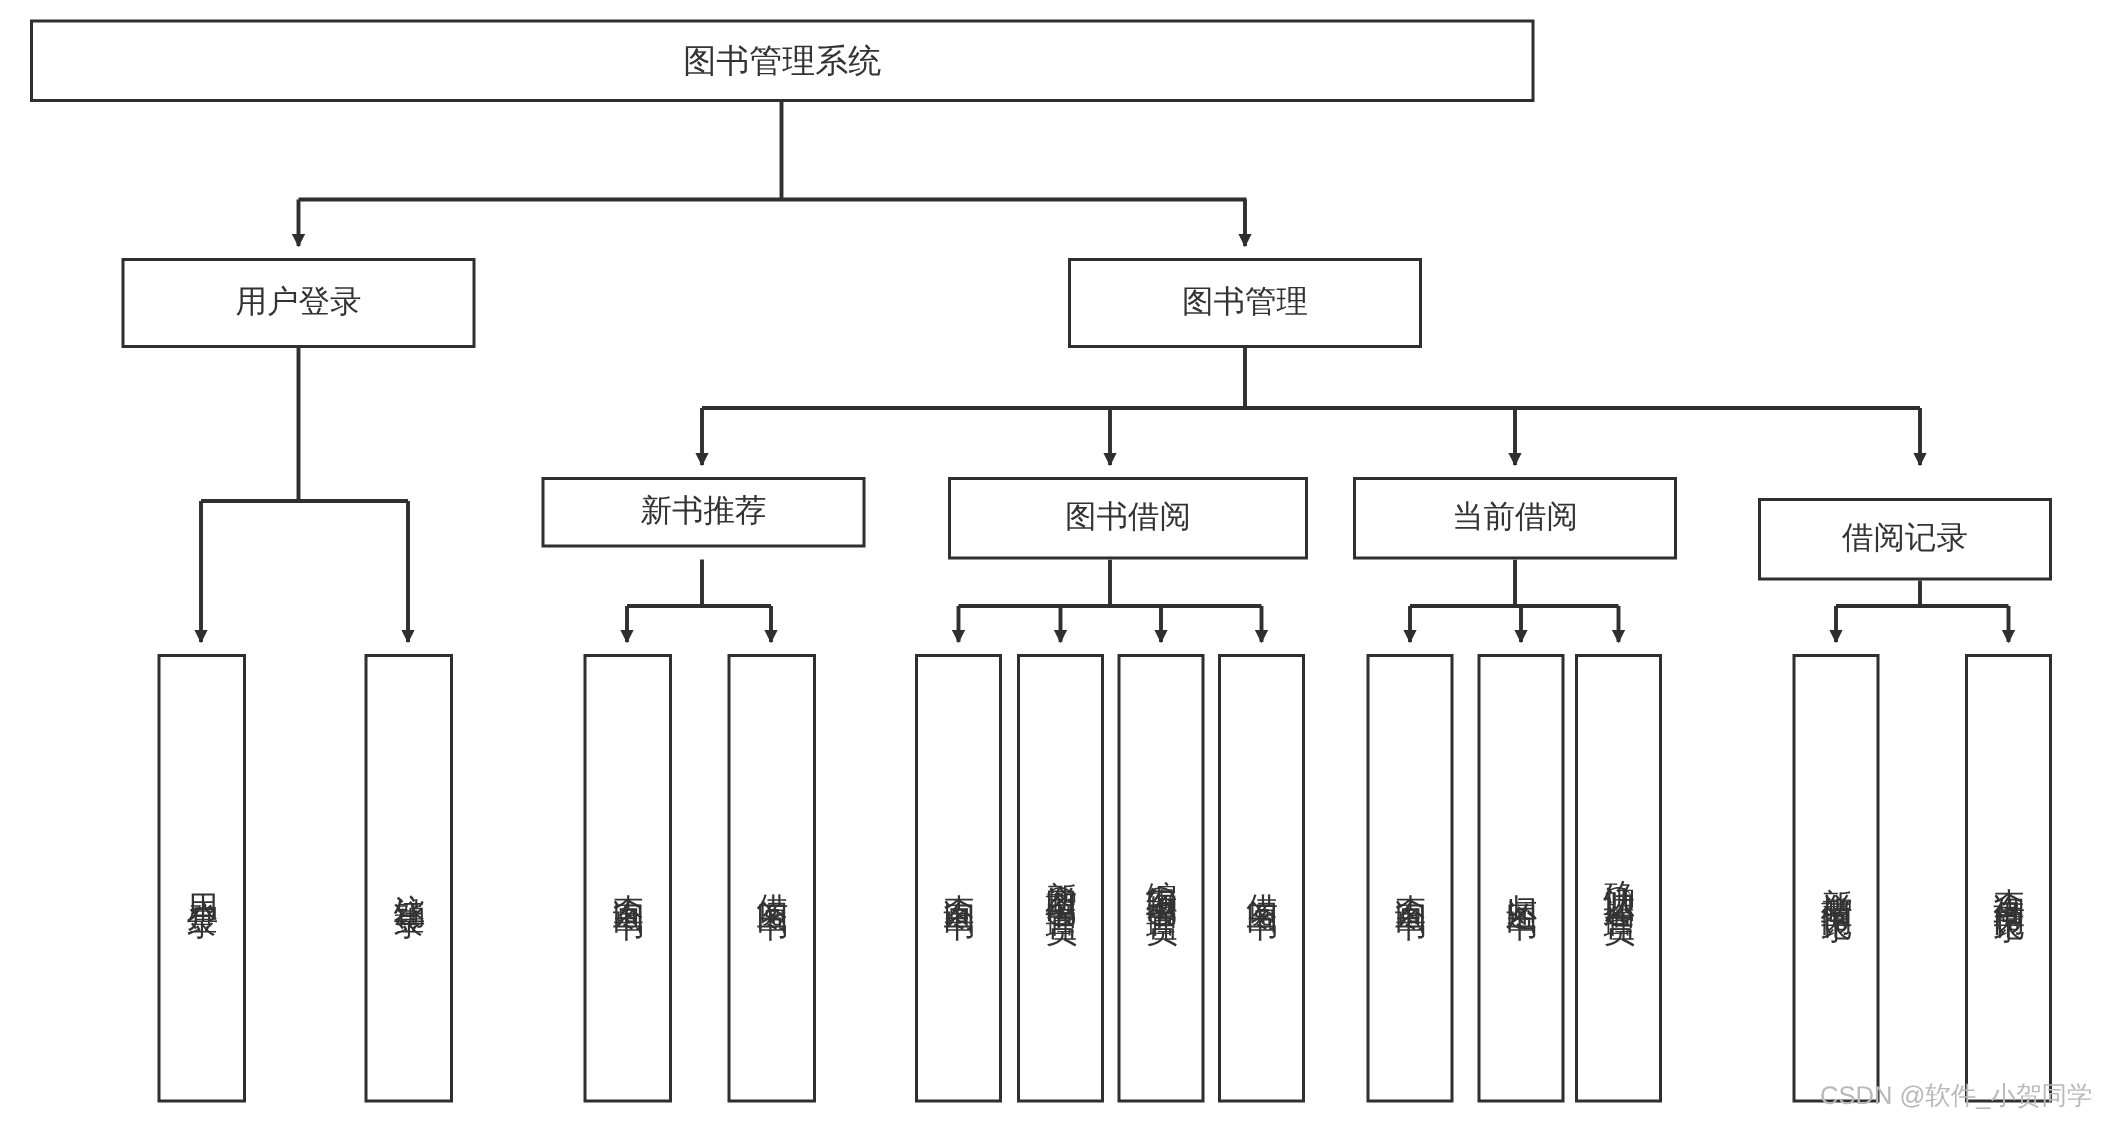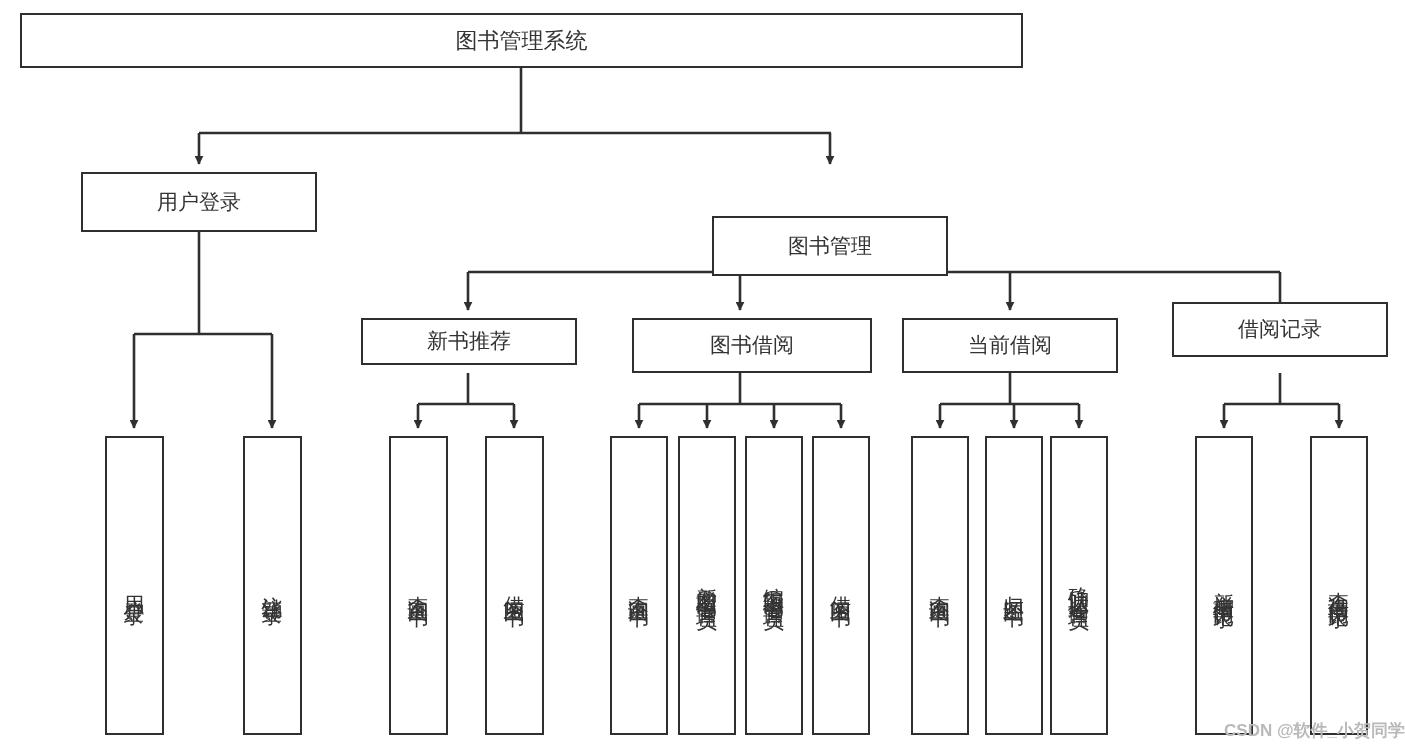--- a/index.html
+++ b/index.html
@@ -56,28 +56,27 @@
     font-size: 21px;
     letter-spacing: 3.5px;
     line-height: 1;
     white-space: nowrap;
   }
   .node.root .label {
     font-size: 22px;
   }
   #watermark {
     position: absolute;
-    right: 0;
+    right: 10px;
     bottom: 5px;
     font-size: 17px;
     color: #b9b9b9;
     z-index: 5;
     white-space: nowrap;
     font-family: "Liberation Sans", "DejaVu Sans", sans-serif;
-    font-weight: bold;
   }
 </style>
 </head>
 <body>
 
 <div id="diagram">
 
   <svg id="edges" viewBox="0 0 1405 747" xmlns="http://www.w3.org/2000/svg">
     <defs>
       <marker id="arrow" markerWidth="9" markerHeight="9" refX="8.2" refY="4.5" orient="auto" markerUnits="userSpaceOnUse">
@@ -129,37 +128,37 @@
   </svg>
 
   <div class="node root horizontal" style="left:20px; top:13px; width:1003px; height:55px;">
     <span class="label">图书管理系统</span>
   </div>
 
   <div class="node horizontal" style="left:81px; top:172px; width:236px; height:60px;">
     <span class="label">用户登录</span>
   </div>
 
-  <div class="node horizontal" style="left:712px; top:172px; width:236px; height:60px;margin-top:44px;">
+  <div class="node horizontal" style="left:712px; top:172px; width:236px; height:60px;">
     <span class="label">图书管理</span>
   </div>
 
   <div class="node horizontal" style="left:361px; top:318px; width:216px; height:47px;">
     <span class="label">新书推荐</span>
   </div>
 
   <div class="node horizontal" style="left:632px; top:318px; width:240px; height:55px;">
     <span class="label">图书借阅</span>
   </div>
 
   <div class="node horizontal" style="left:902px; top:318px; width:216px; height:55px;">
     <span class="label">当前借阅</span>
   </div>
 
-  <div class="node horizontal" style="left:1172px; top:302px; width:216px; height:55px;">
+  <div class="node horizontal" style="left:1172px; top:332px; width:196px; height:55px;">
     <span class="label">借阅记录</span>
   </div>
 
   <div class="node vertical" style="left:105px; top:436px; width:59px; height:299px;">
     <span class="label">用户登录</span>
   </div>
 
   <div class="node vertical" style="left:243px; top:436px; width:59px; height:299px;">
     <span class="label">注销登录</span>
   </div>

